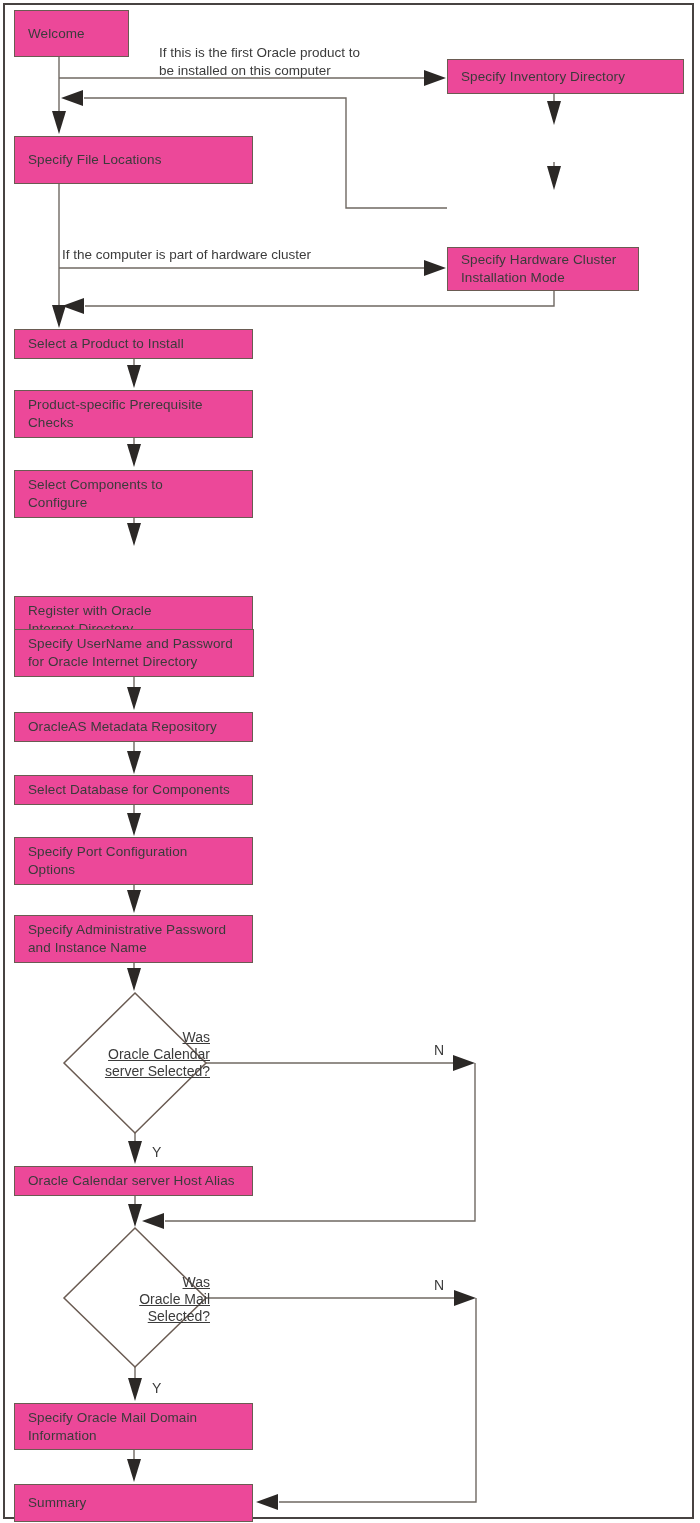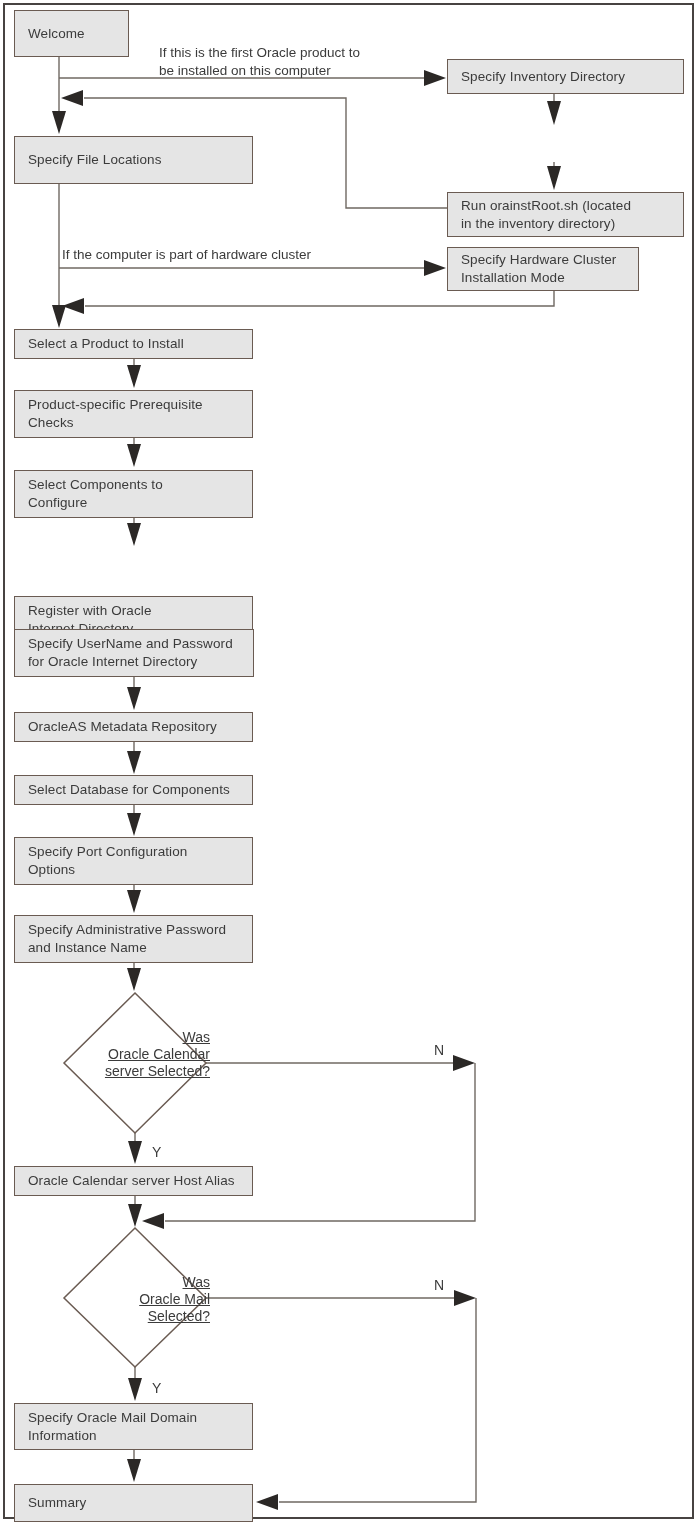--- a/index.html
+++ b/index.html
@@ -7,21 +7,21 @@
   .canvas{
     position:relative;width:700px;height:1523px;background:#ffffff;
     font-family:"Liberation Sans",sans-serif;color:#3b3b3b;overflow:hidden;
   }
   .frame{
     position:absolute;left:3px;top:3px;width:691px;height:1516px;
     border:2px solid #474341;box-sizing:border-box;
   }
   .wires{position:absolute;left:0;top:0;width:700px;height:1523px;}
   .node{
-    position:absolute;box-sizing:border-box;background:#e5e5e5;
+    position:absolute;box-sizing:border-box;background:#ec4899;
     border:1.5px solid #6a5b52;
     display:flex;flex-direction:column;justify-content:center;
     padding-left:13px;padding-right:4px;
     font-size:13.5px;line-height:18px;letter-spacing:0.1px;
   }
   .edge-label{
     position:absolute;font-size:13.5px;line-height:18px;white-space:nowrap;
   }
   .branch-label{position:absolute;font-size:14px;line-height:14px;}
   .diamond-text{
@@ -174,24 +174,20 @@
 
   <div class="node" style="left:14px;top:1484px;width:239px;height:38px;">
     <div>Summary</div>
   </div>
 
   <div class="node" style="left:447px;top:59px;width:237px;height:35px;">
     <div>Specify Inventory Directory</div>
   </div>
 
 
-  <div class="node" style="left:447px;top:192px;width:237px;height:45px;">
-    <div>Run orainstRoot.sh (located</div>
-    <div>in the inventory directory)</div>
-  </div>
 
   <div class="node" style="left:447px;top:247px;width:192px;height:44px;">
     <div>Specify Hardware Cluster</div>
     <div>Installation Mode</div>
   </div>
 
   <div class="diamond-text" style="left:60px;top:1029px;width:150px;">
     <div>Was</div>
     <div>Oracle Calendar</div>
     <div>server Selected?</div>

